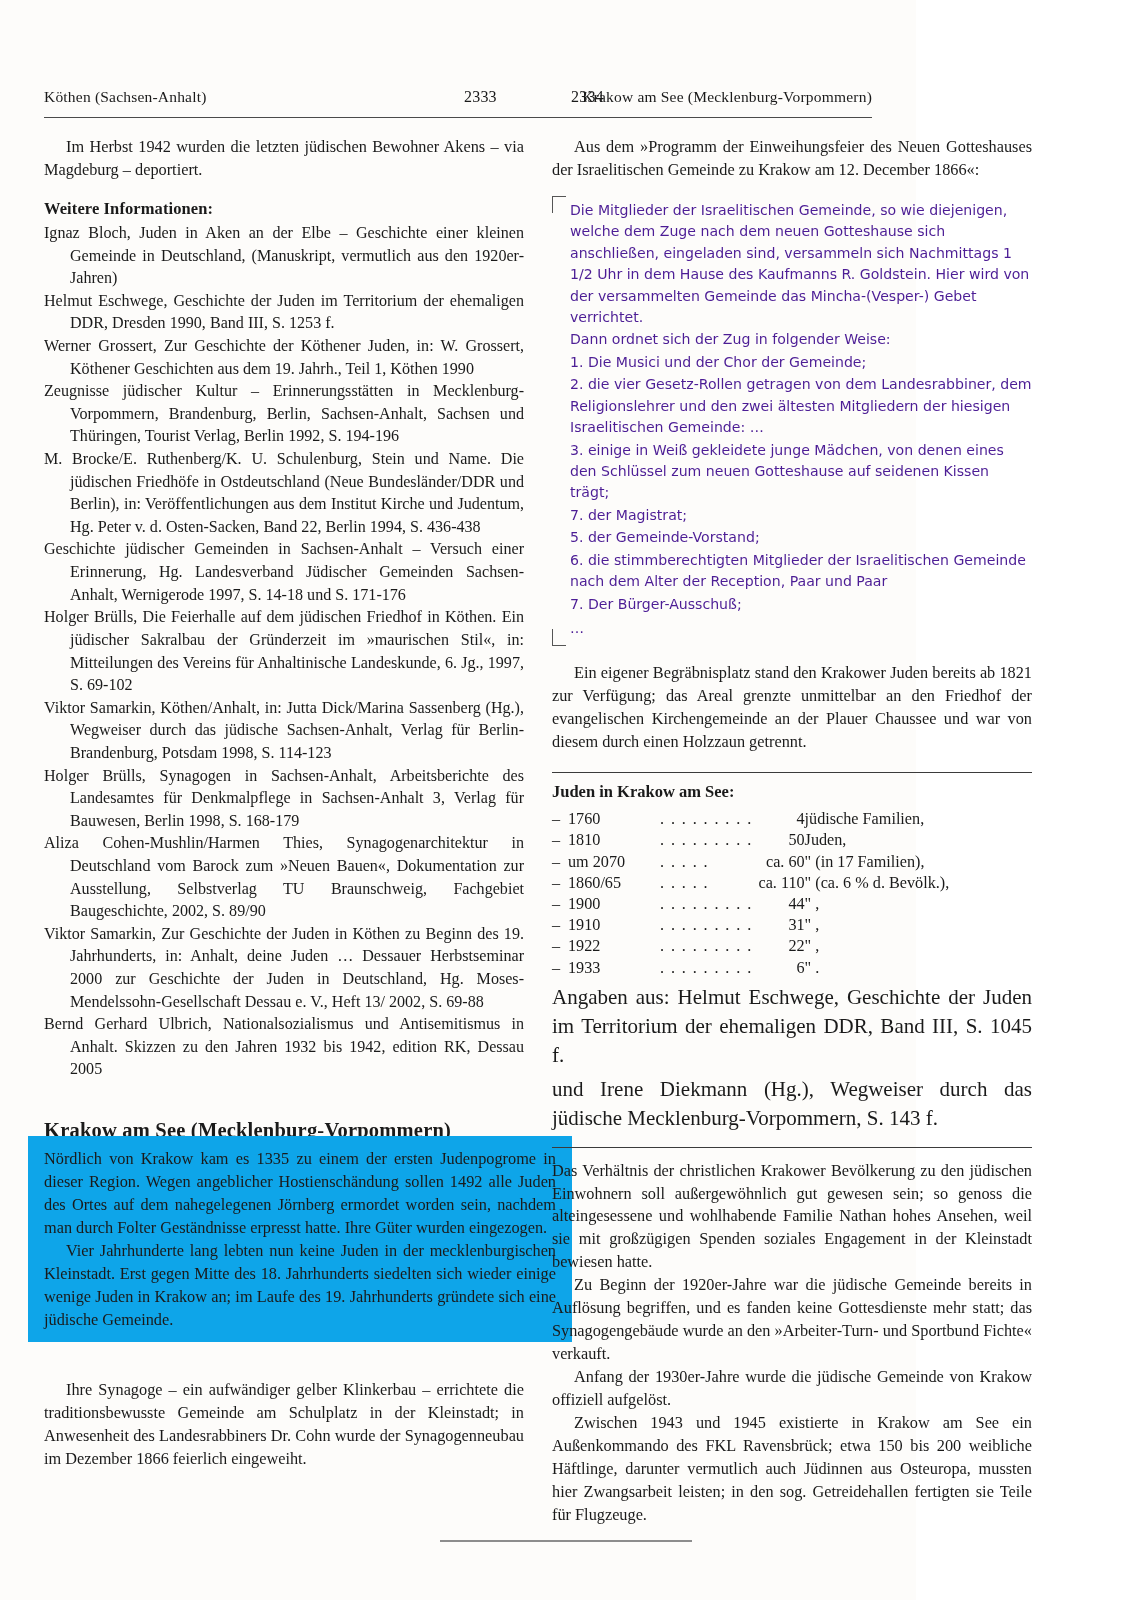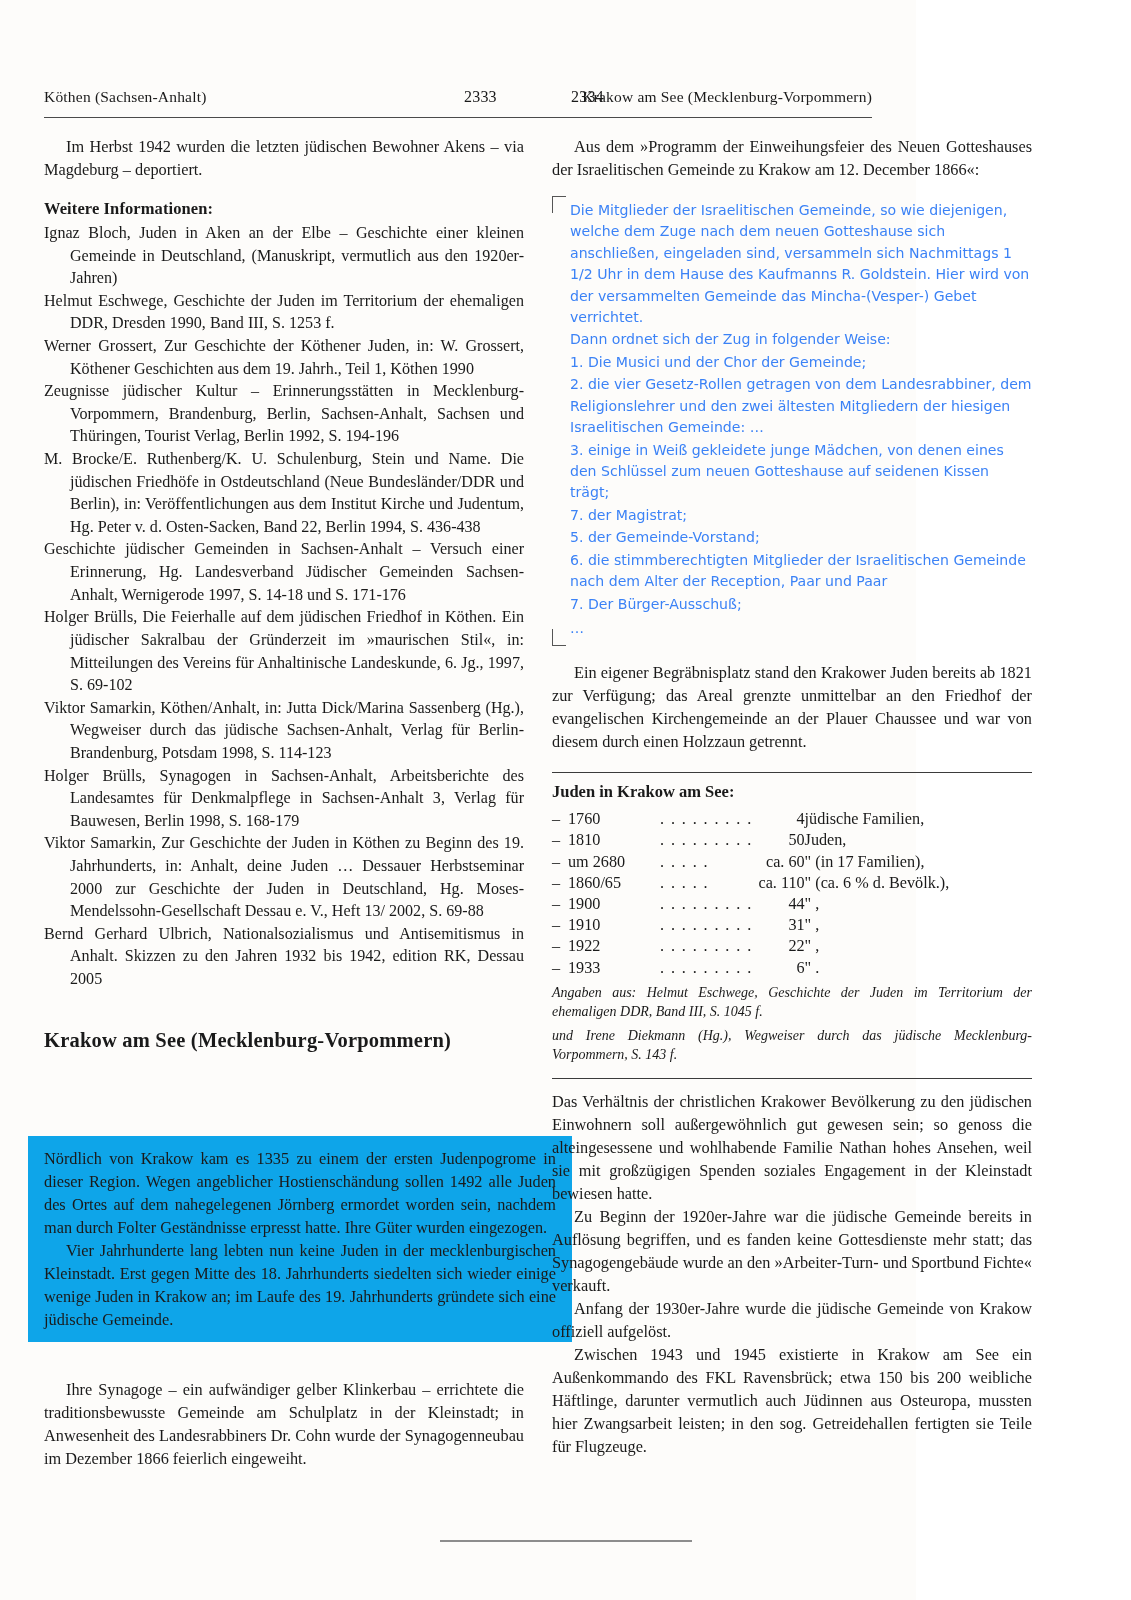--- a/index.html
+++ b/index.html
@@ -113,21 +113,21 @@
     background: #0ea5e9;
   }
   
   .quotebox {
     position: relative;
     margin: 14px 0 0 0;
     padding: 4px 0 6px 18px;
     font-family: "DejaVu Sans", sans-serif;
     font-size: 14.1px;
     line-height: 1.52;
-    color: #3b82f6;
+    color: #4c1d95;
   }
   .quotebox .bracket-top,
   .quotebox .bracket-bot {
     position: absolute;
     left: 0;
     width: 13px;
     height: 16px;
     border-left: 1.6px solid #555;
   }
   .quotebox .bracket-top { top: 0; border-top: 1.6px solid #555; }
@@ -165,25 +165,24 @@
     letter-spacing: 1.4px;
     color: #1a1a1a;
   }
   td.num {
     width: 52px;
     text-align: right;
     padding-right: 12px;
   }
   td.note { padding-left: 10px; }
   .src {
-    font-size: 14px;
+    font-size: 21px;
     line-height: 1.4;
     text-align: justify;
     margin: 4px 0 0 0;
-    font-style: italic;
   }
   .rule-thin {
     height: 1px;
     background: #3b3b3b;
     margin: 13px 0 12px 0;
   }
   .bottom-rule {
     position: absolute;
     left: 440px;
     width: 252px;
@@ -214,20 +213,21 @@
     <ul class="biblio">
       <li>Ignaz Bloch, Juden in Aken an der Elbe – Geschichte einer kleinen Gemeinde in Deutschland, (Manuskript, vermutlich aus den 1920er-Jahren)</li>
       <li>Helmut Eschwege, Geschichte der Juden im Territorium der ehemaligen DDR, Dresden 1990, Band III, S. 1253 f.</li>
       <li>Werner Grossert, Zur Geschichte der Köthener Juden, in: W. Grossert, Köthener Geschichten aus dem 19. Jahrh., Teil 1, Köthen 1990</li>
       <li>Zeugnisse jüdischer Kultur – Erinnerungsstätten in Mecklenburg-Vorpommern, Brandenburg, Berlin, Sachsen-Anhalt, Sachsen und Thüringen, Tourist Verlag, Berlin 1992, S. 194-196</li>
       <li>M. Brocke/E. Ruthenberg/K. U. Schulenburg, Stein und Name. Die jüdischen Friedhöfe in Ostdeutschland (Neue Bundesländer/DDR und Berlin), in: Veröffentlichungen aus dem Institut Kirche und Judentum, Hg. Peter v. d. Osten-Sacken, Band 22, Berlin 1994, S. 436-438</li>
       <li>Geschichte jüdischer Gemeinden in Sachsen-Anhalt – Versuch einer Erinnerung, Hg. Landesverband Jüdischer Gemeinden Sachsen-Anhalt, Wernigerode 1997, S. 14-18 und S. 171-176</li>
       <li>Holger Brülls, Die Feierhalle auf dem jüdischen Friedhof in Köthen. Ein jüdischer Sakralbau der Gründerzeit im »maurischen Stil«, in: Mitteilungen des Vereins für Anhaltinische Landeskunde, 6. Jg., 1997, S. 69-102</li>
       <li>Viktor Samarkin, Köthen/Anhalt, in: Jutta Dick/Marina Sassenberg (Hg.), Wegweiser durch das jüdische Sachsen-Anhalt, Verlag für Berlin-Brandenburg, Potsdam 1998, S. 114-123</li>
       <li>Holger Brülls, Synagogen in Sachsen-Anhalt, Arbeitsberichte des Landesamtes für Denkmalpflege in Sachsen-Anhalt 3, Verlag für Bauwesen, Berlin 1998, S. 168-179</li>
+      <li>Aliza Cohen-Mushlin/Harmen Thies, Synagogenarchitektur in Deutschland vom Barock zum »Neuen Bauen«, Dokumentation zur Ausstellung, Selbstverlag TU Braunschweig, Fachgebiet Baugeschichte, 2002, S. 89/90</li>
       <li>Viktor Samarkin, Zur Geschichte der Juden in Köthen zu Beginn des 19. Jahrhunderts, in: Anhalt, deine Juden … Dessauer Herbstseminar 2000 zur Geschichte der Juden in Deutschland, Hg. Moses-Mendelssohn-Gesellschaft Dessau e. V., Heft 13/ 2002, S. 69-88</li>
       <li>Bernd Gerhard Ulbrich, Nationalsozialismus und Antisemitismus in Anhalt. Skizzen zu den Jahren 1932 bis 1942, edition RK, Dessau 2005</li>
     </ul>
 
     <h2 class="section">Krakow am See (Mecklenburg-Vorpommern)</h2>
   </div>
 
   <div class="highlight" style="top:1136px; padding: 12px 16px 10px 16px;">
     <p class="body noind" style="margin-bottom:0;">Nördlich von Krakow kam es 1335 zu einem der ersten Judenpogrome in dieser Region. Wegen angeblicher Hostienschändung sollen 1492 alle Juden des Ortes auf dem nahegelegenen Jörnberg ermordet worden sein, nachdem man durch Folter Geständnisse erpresst hatte. Ihre Güter wurden eingezogen.</p>
     <p class="body" style="margin-top:0;">Vier Jahrhunderte lang lebten nun keine Juden in der mecklenburgischen Kleinstadt. Erst gegen Mitte des 18. Jahrhunderts siedelten sich wieder einige wenige Juden in Krakow an; im Laufe des 19. Jahrhunderts gründete sich eine jüdische Gemeinde.</p>
@@ -272,21 +272,21 @@
         </tr>
         <tr>
           <td class="dash">–</td>
           <td class="year">1810</td>
           <td class="dots">. . . . . . . . .</td>
           <td class="num">50</td>
           <td class="note">Juden,</td>
         </tr>
         <tr>
           <td class="dash">–</td>
-          <td class="year">um 2680</td>
+          <td class="year">um 2070</td>
           <td class="dots">. . . . .</td>
           <td class="num">ca. 60</td>
           <td class="note">"  (in 17 Familien),</td>
         </tr>
         <tr>
           <td class="dash">–</td>
           <td class="year">1860/65</td>
           <td class="dots">. . . . .</td>
           <td class="num">ca. 110</td>
           <td class="note">"  (ca. 6 % d. Bevölk.),</td>

